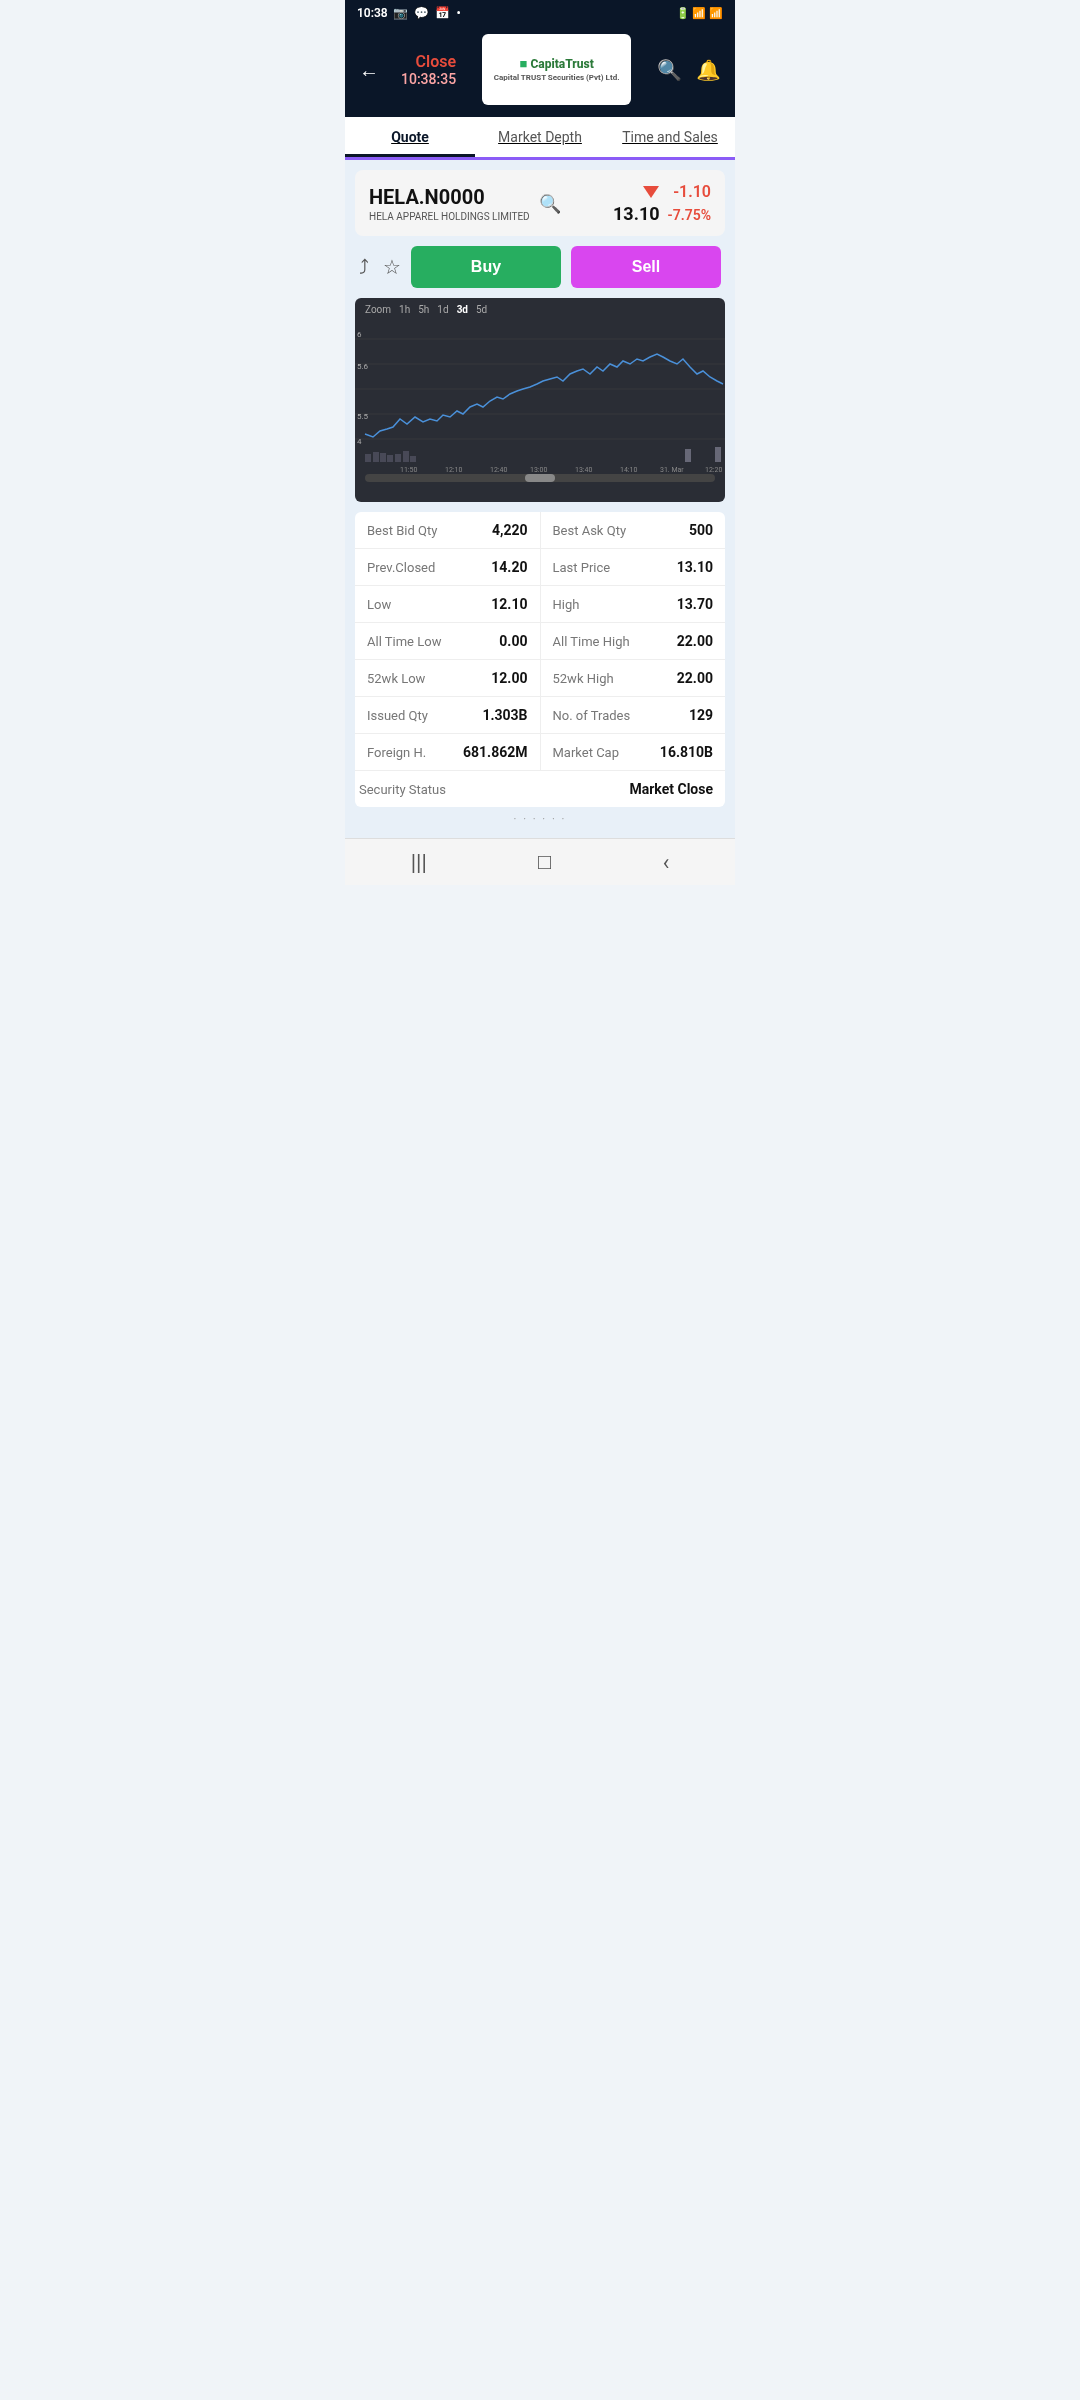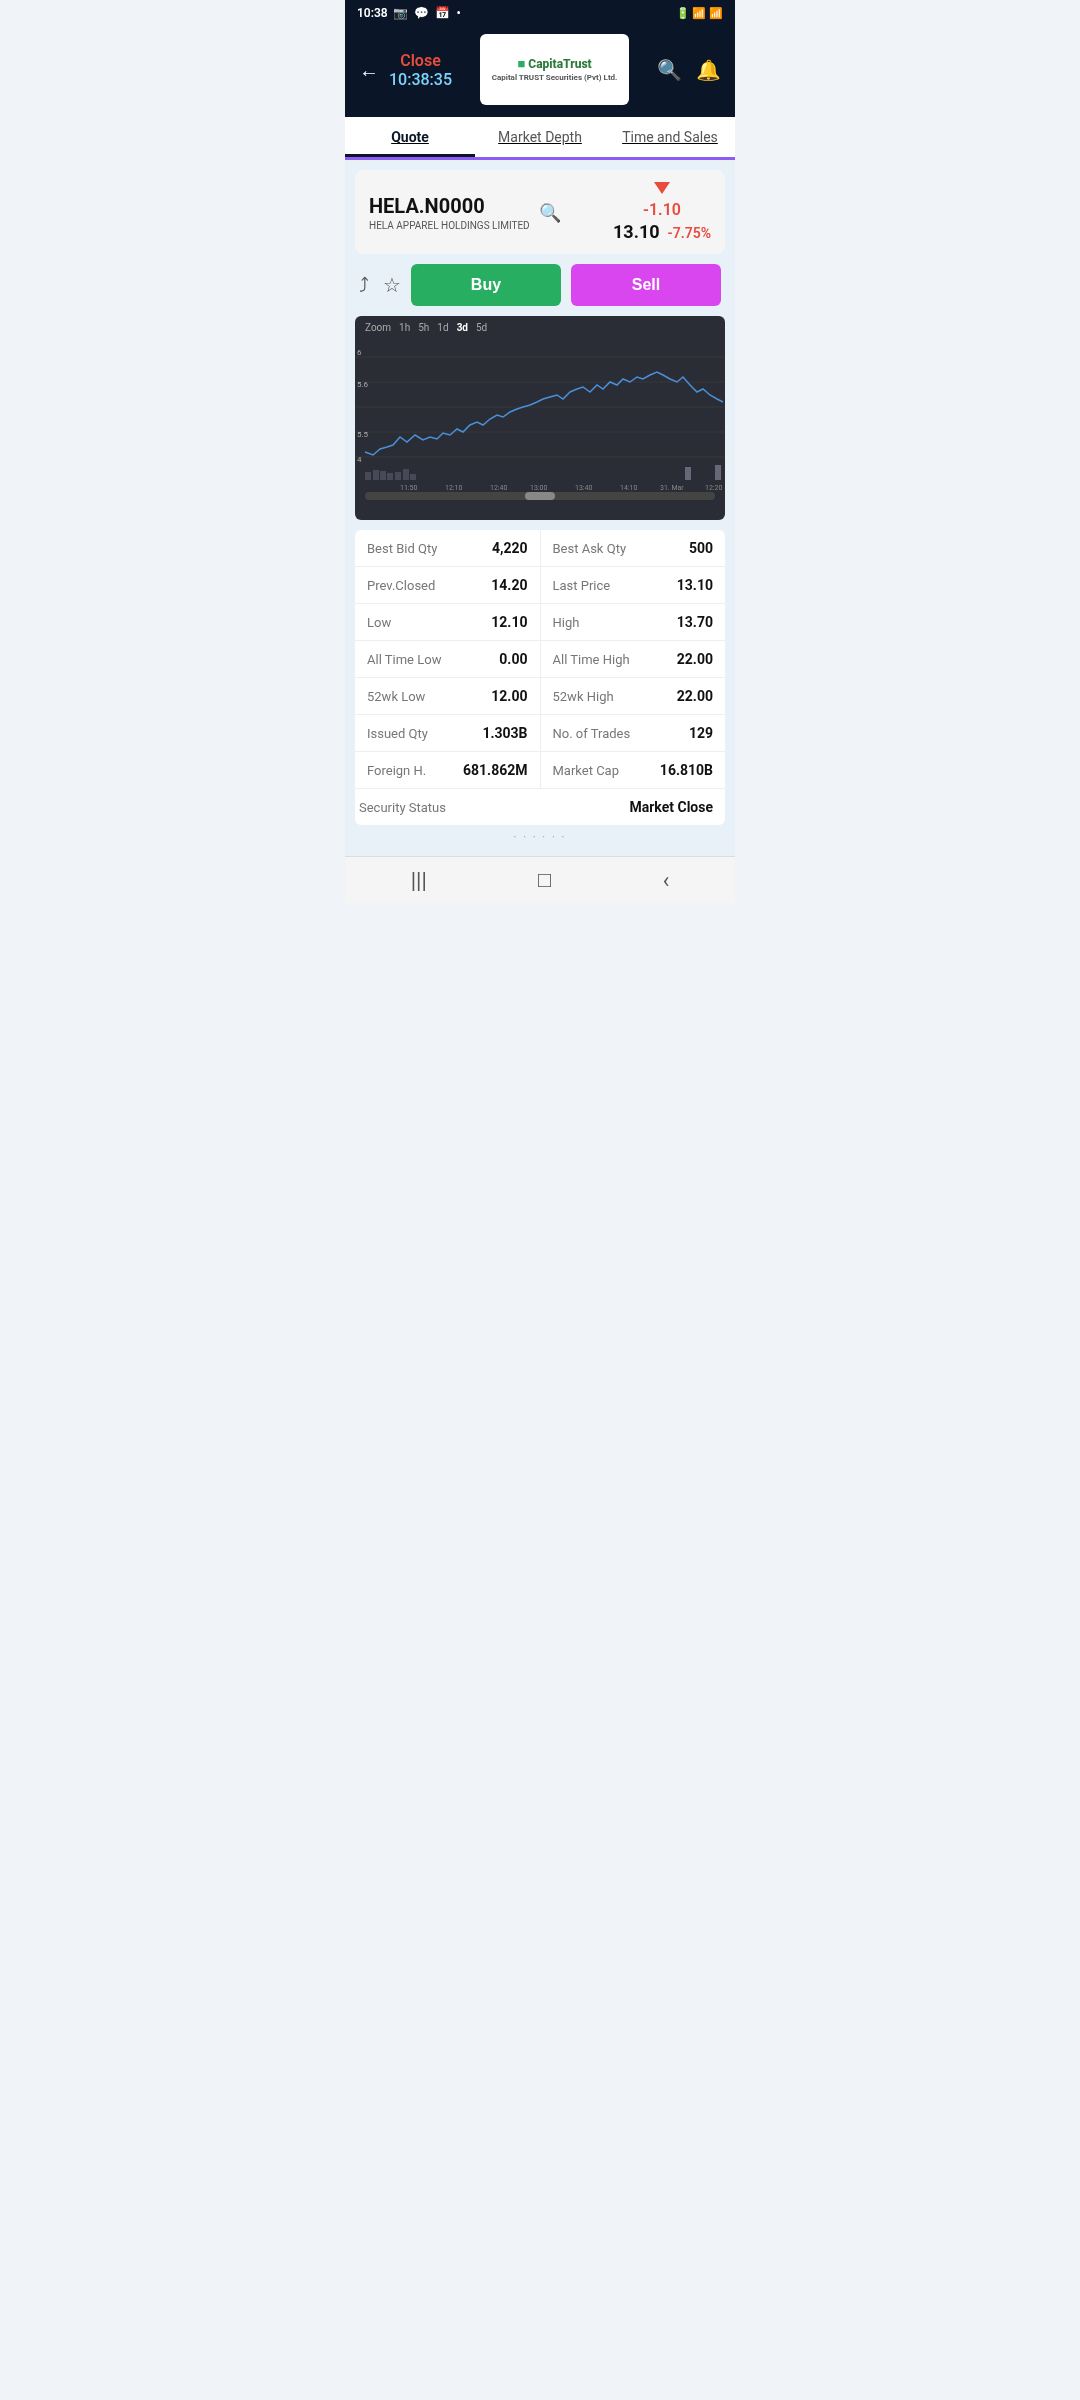--- a/index.html
+++ b/index.html
@@ -30,23 +30,23 @@
     
     .header {
       background: #0a1628;
       display: flex;
       align-items: center;
       justify-content: space-between;
       padding: 8px 14px 12px;
       color: white;
     }
     .header-left { display: flex; align-items: center; gap: 10px; }
-    .header-close { text-align: center; }
+    .header-close { text-align: right; margin-left: 12px; }
     .header-close .close-label { color: #e74c3c; font-size: 16px; font-weight: 600; }
-    .header-close .time-label { color: #7dd3fc; font-size: 16px; font-weight: 500; }
+    .header-close .time-label { color: #fca5a5; font-size: 14px; font-weight: 500; }
     .header-logo {
       background: white;
       border-radius: 6px;
       padding: 22px 12px;
       font-size: 10px;
       color: #2c7a3a;
       font-weight: 700;
       line-height: 1.3;
       text-align: center;
     }
@@ -103,26 +103,25 @@
     }
     .stock-info .stock-symbol { font-size: 20px; font-weight: 700; color: #111; }
     .stock-info .stock-name { font-size: 10px; color: #555; margin-top: 2px; }
     .stock-info { display: flex; align-items: center; gap: 10px; flex: 1; }
     .stock-search-icon { font-size: 18px; color: #555; }
     .stock-price-block { text-align: right; }
     .stock-price-block .price-change {
       display: flex;
       align-items: center;
       justify-content: flex-end;
-      gap: 6px;
+      gap: 14px;
       color: #e74c3c;
       font-size: 16px;
       font-weight: 600;
       margin-bottom: 2px;
-      flex-direction: column;
     }
     .down-triangle {
       width: 0; height: 0;
       border-left: 8px solid transparent;
       border-right: 8px solid transparent;
       border-top: 12px solid #e74c3c;
       display: inline-block;
     }
     .stock-price-block .price-main { font-size: 18px; font-weight: 700; color: #111; }
     .stock-price-block .price-pct { color: #e74c3c; font-size: 14px; font-weight: 600; }

